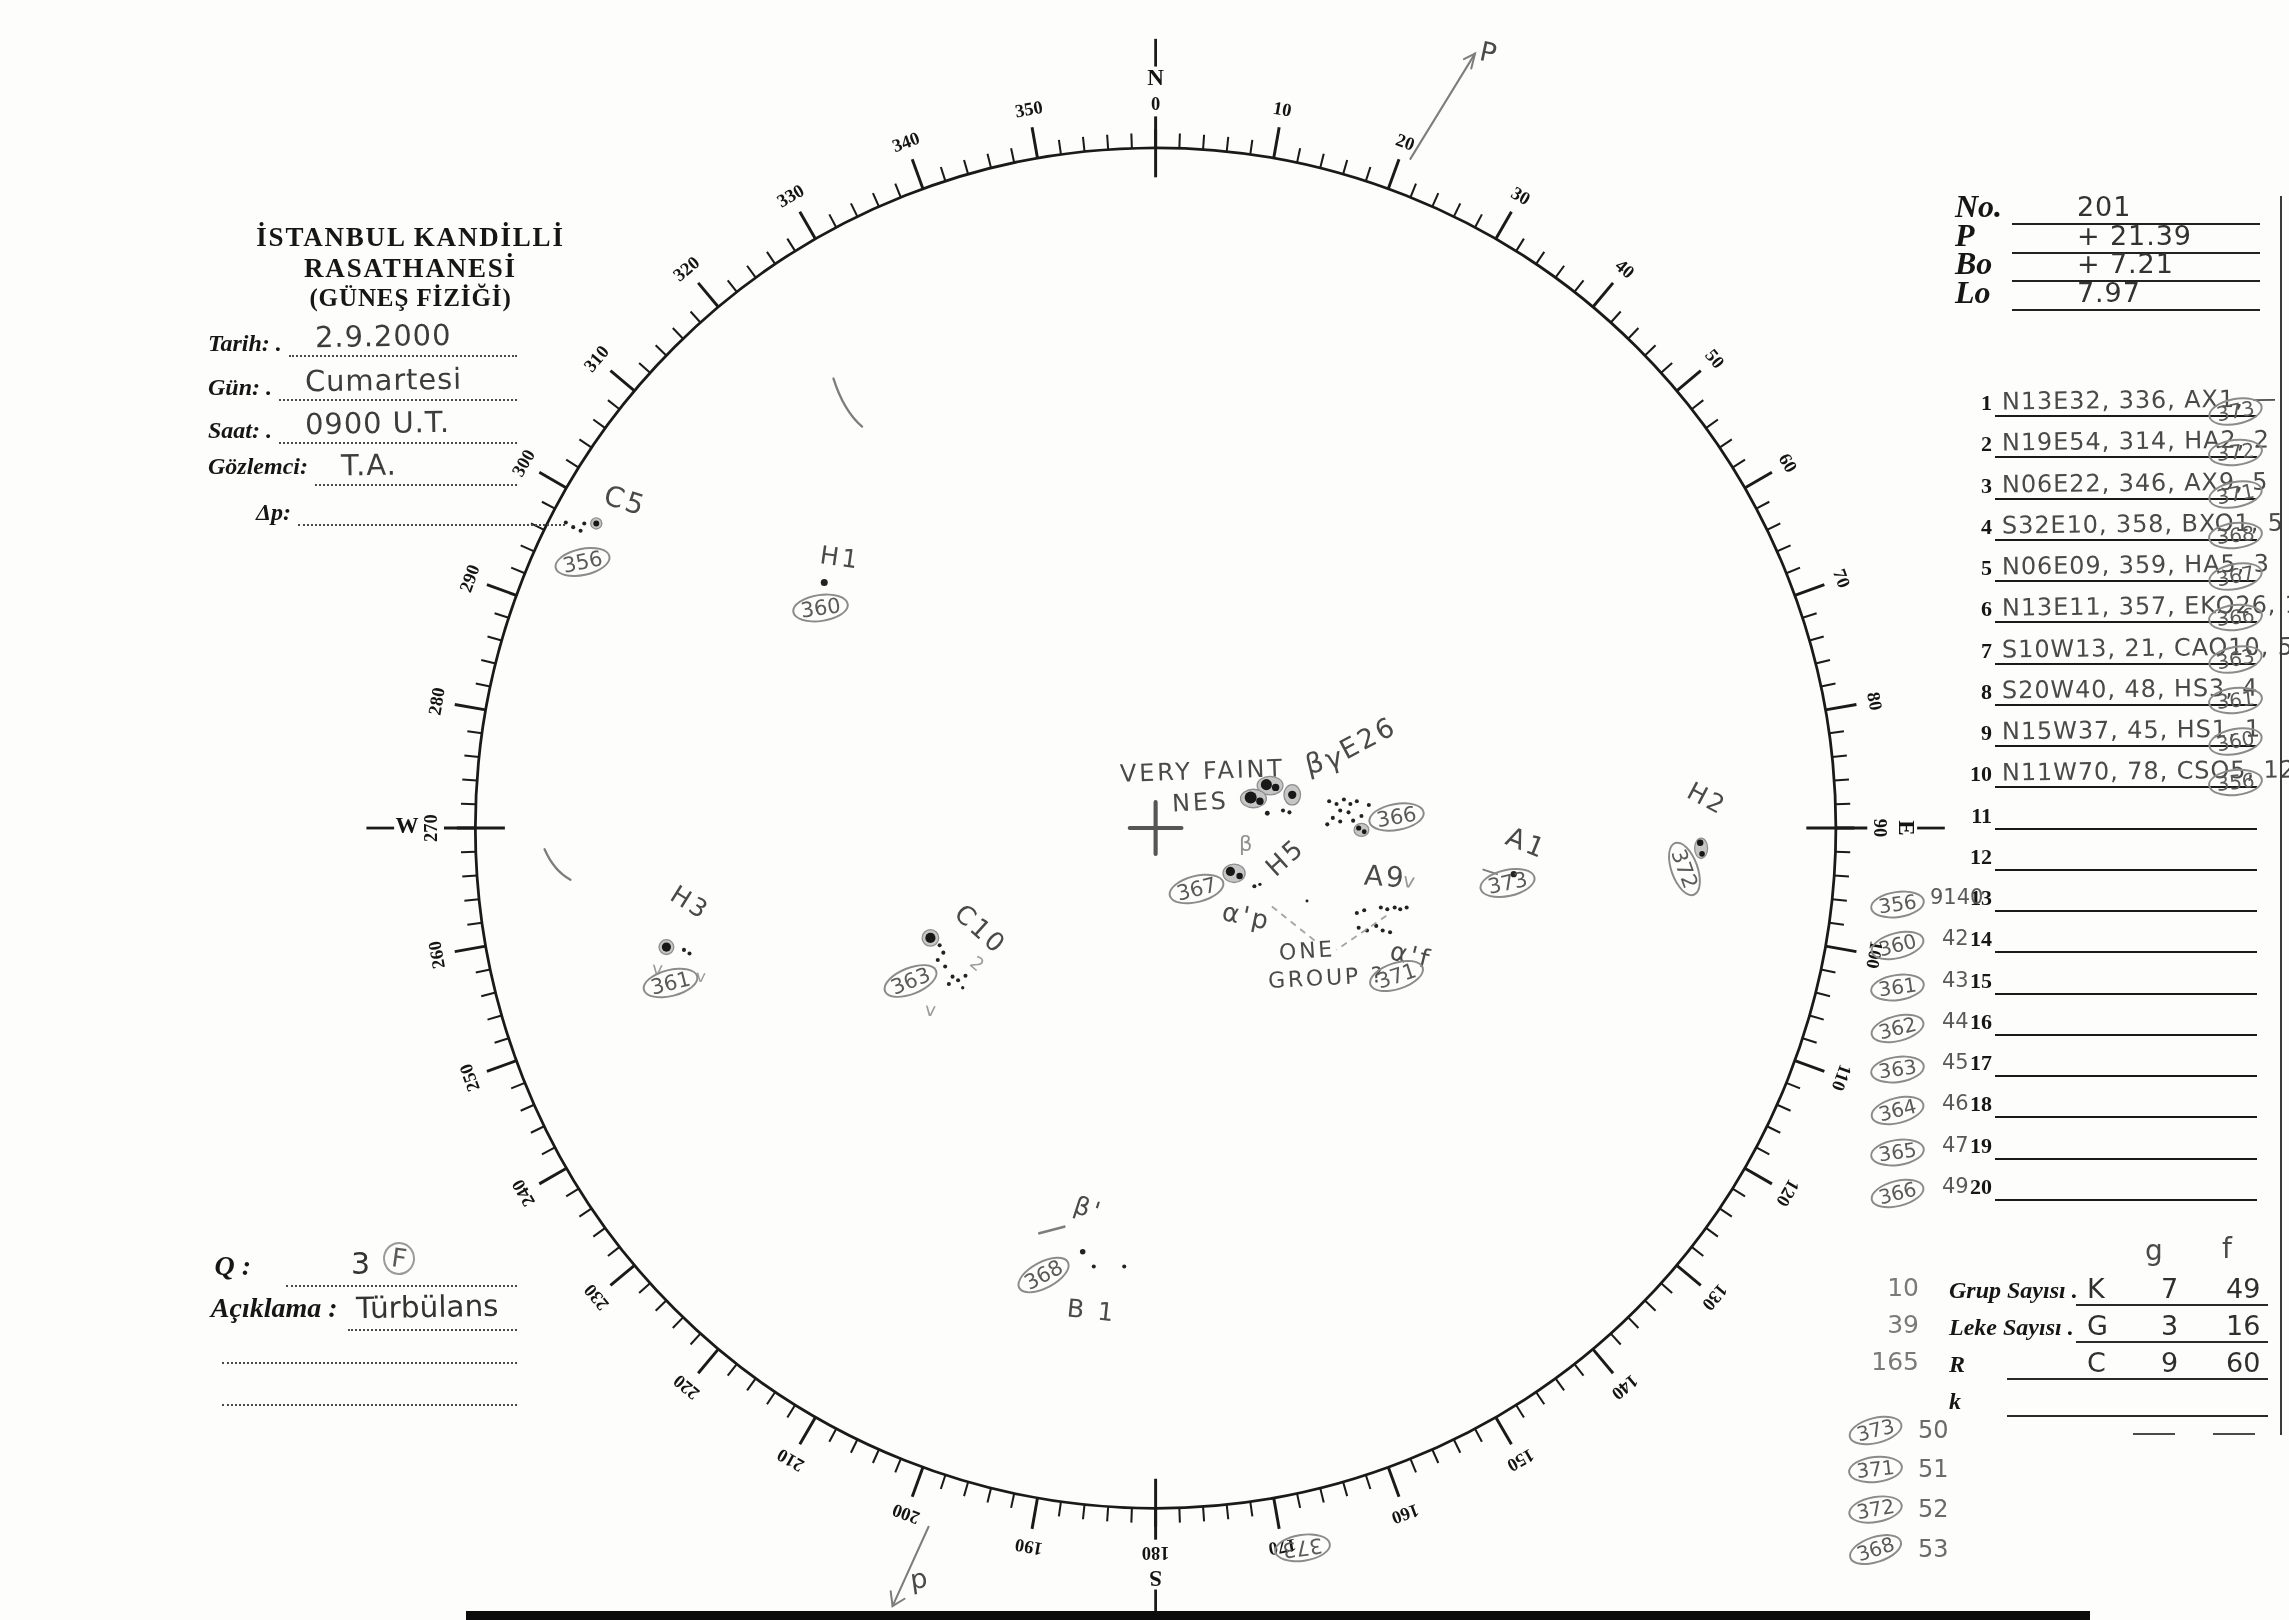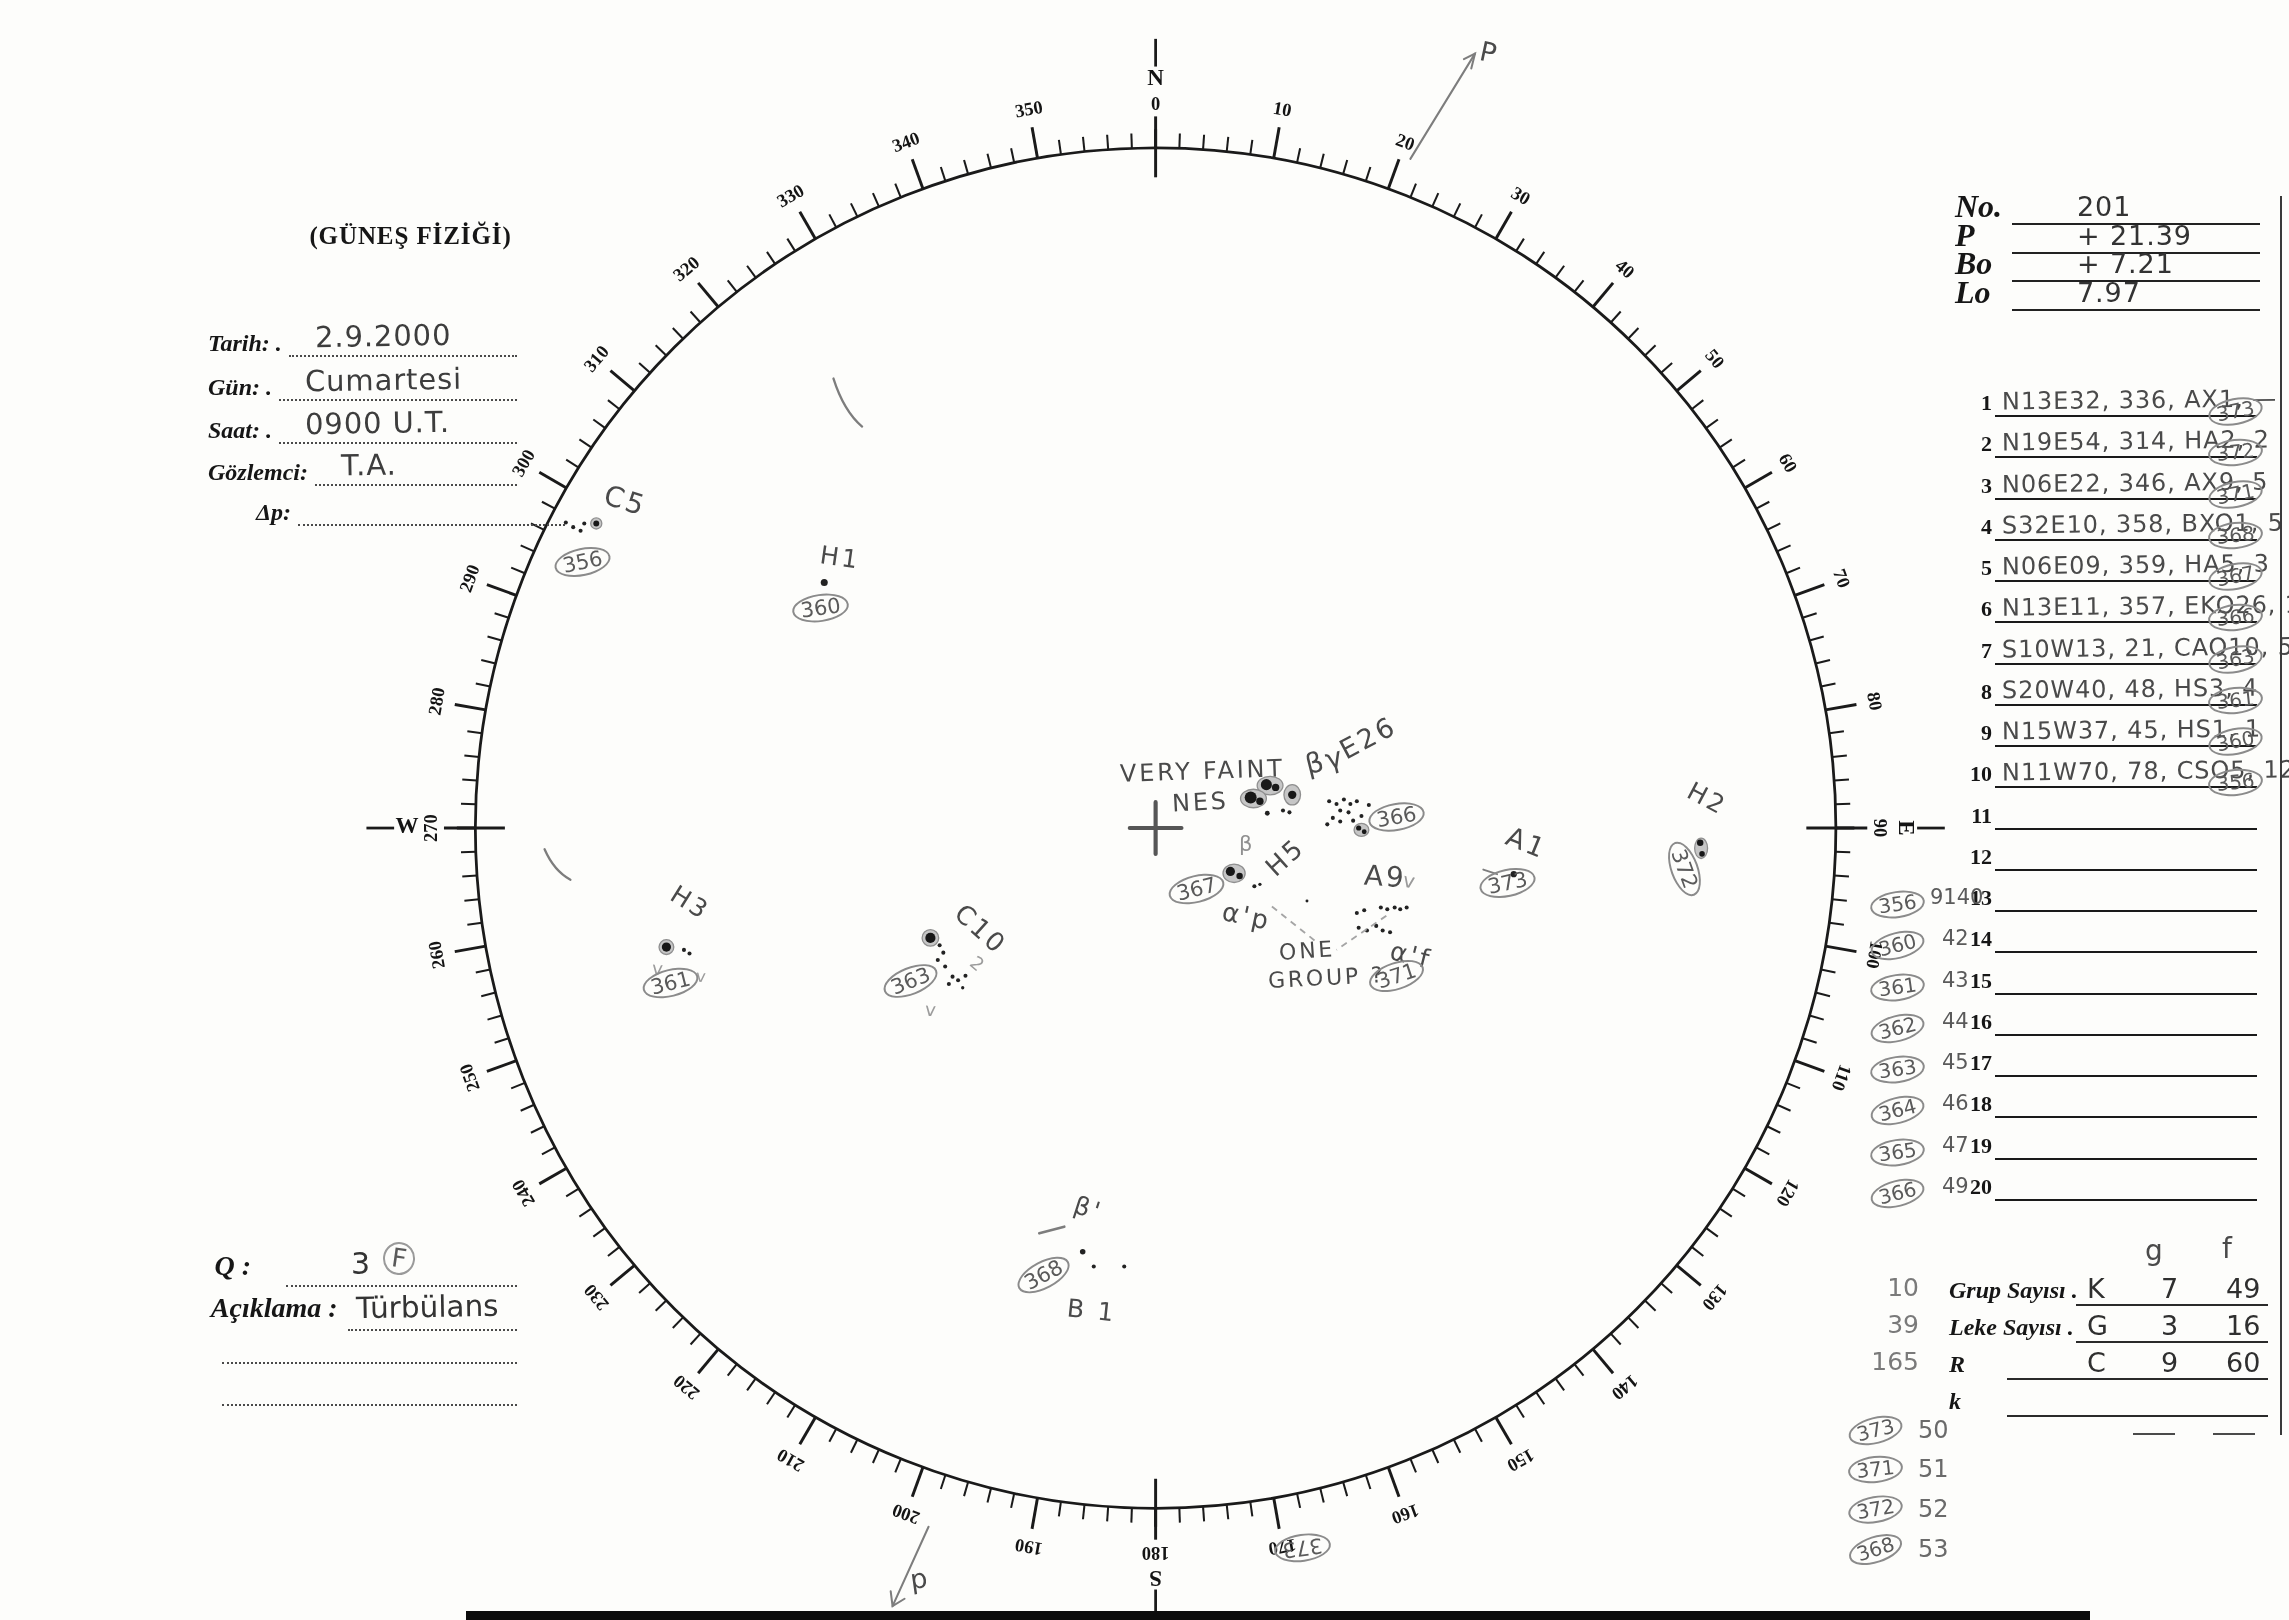--- a/index.html
+++ b/index.html
@@ -406,20 +406,21 @@
       <span class="circ abs" style="left: 1168px; top: 875px; transform: rotate(-14deg); font-size: 21px;">367</span>
       <span class="circ abs" style="left: 1368px; top: 803px; transform: rotate(-10deg); font-size: 21px;">366</span>
       <span class="circ abs" style="left: 1368px; top: 962px; transform: rotate(-18deg); font-size: 21px;">371</span>
       <span class="circ abs" style="left: 1656px; top: 855px; transform: rotate(70deg); font-size: 21px;">372</span>
       <span class="circ abs" style="left: 1479px; top: 869px; transform: rotate(-12deg); font-size: 21px;">373</span>
       <span class="circ abs" style="left: 1015px; top: 1261px; transform: rotate(-28deg); font-size: 21px;">368</span>
       <span class="circ abs" style="left: 1274px; top: 1534px; transform: rotate(172deg); font-size: 21px;">373</span>
     </div>
 
   <div class="abs" style="left:189px;top:222px;width:443px;text-align:center;">
+    <div class="title1">İSTANBUL KANDİLLİ RASATHANESİ</div>
     <div class="title2">(GÜNEŞ FİZİĞİ)</div>
   </div>
 
   <div id="form-fields">
       <div class="frow" style="left: 208px; top: 318px;">
         <span class="flabel">Tarih: .</span>
         <span class="fline">
           <span class="fval">2.9.2000</span>
         </span>
       </div>
@@ -428,21 +429,21 @@
         <span class="fline">
           <span class="fval">Cumartesi</span>
         </span>
       </div>
       <div class="frow" style="left: 208px; top: 405px;">
         <span class="flabel">Saat: .</span>
         <span class="fline">
           <span class="fval">0900 U.T.</span>
         </span>
       </div>
-      <div class="frow" style="left: 208px; top: 447px;">
+      <div class="frow" style="left: 208px; top: 447px; align-items: center;">
         <span class="flabel">Gözlemci:</span>
         <span class="fline">
           <span class="fval">T.A.</span>
         </span>
       </div>
       <div class="frow" style="left: 208px; top: 487px; margin-left: 48px;">
         <span class="flabel">Δp:</span>
         <span class="fline">
           <span class="fval"></span>
         </span>

